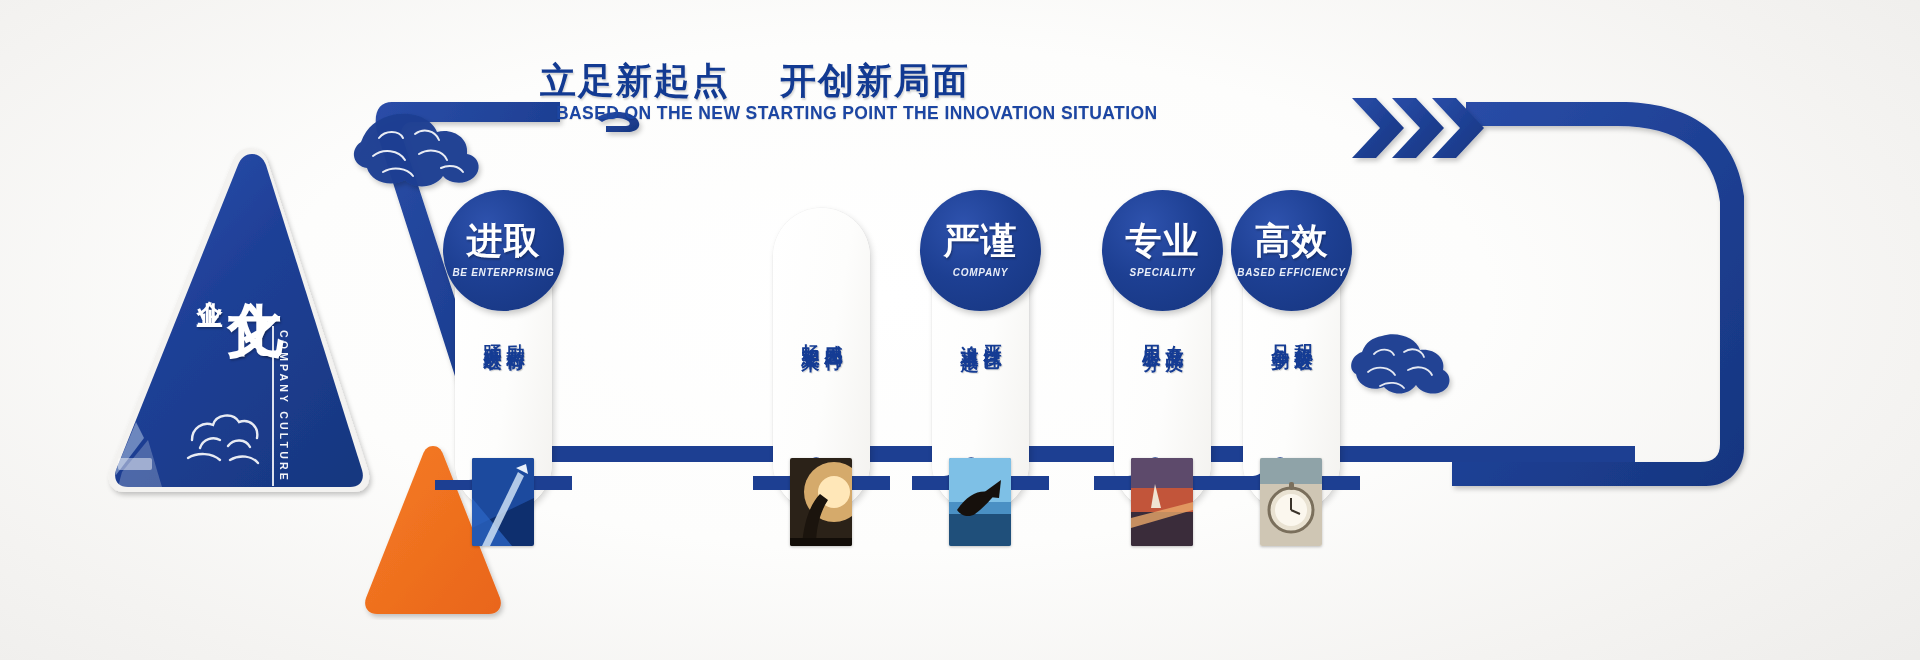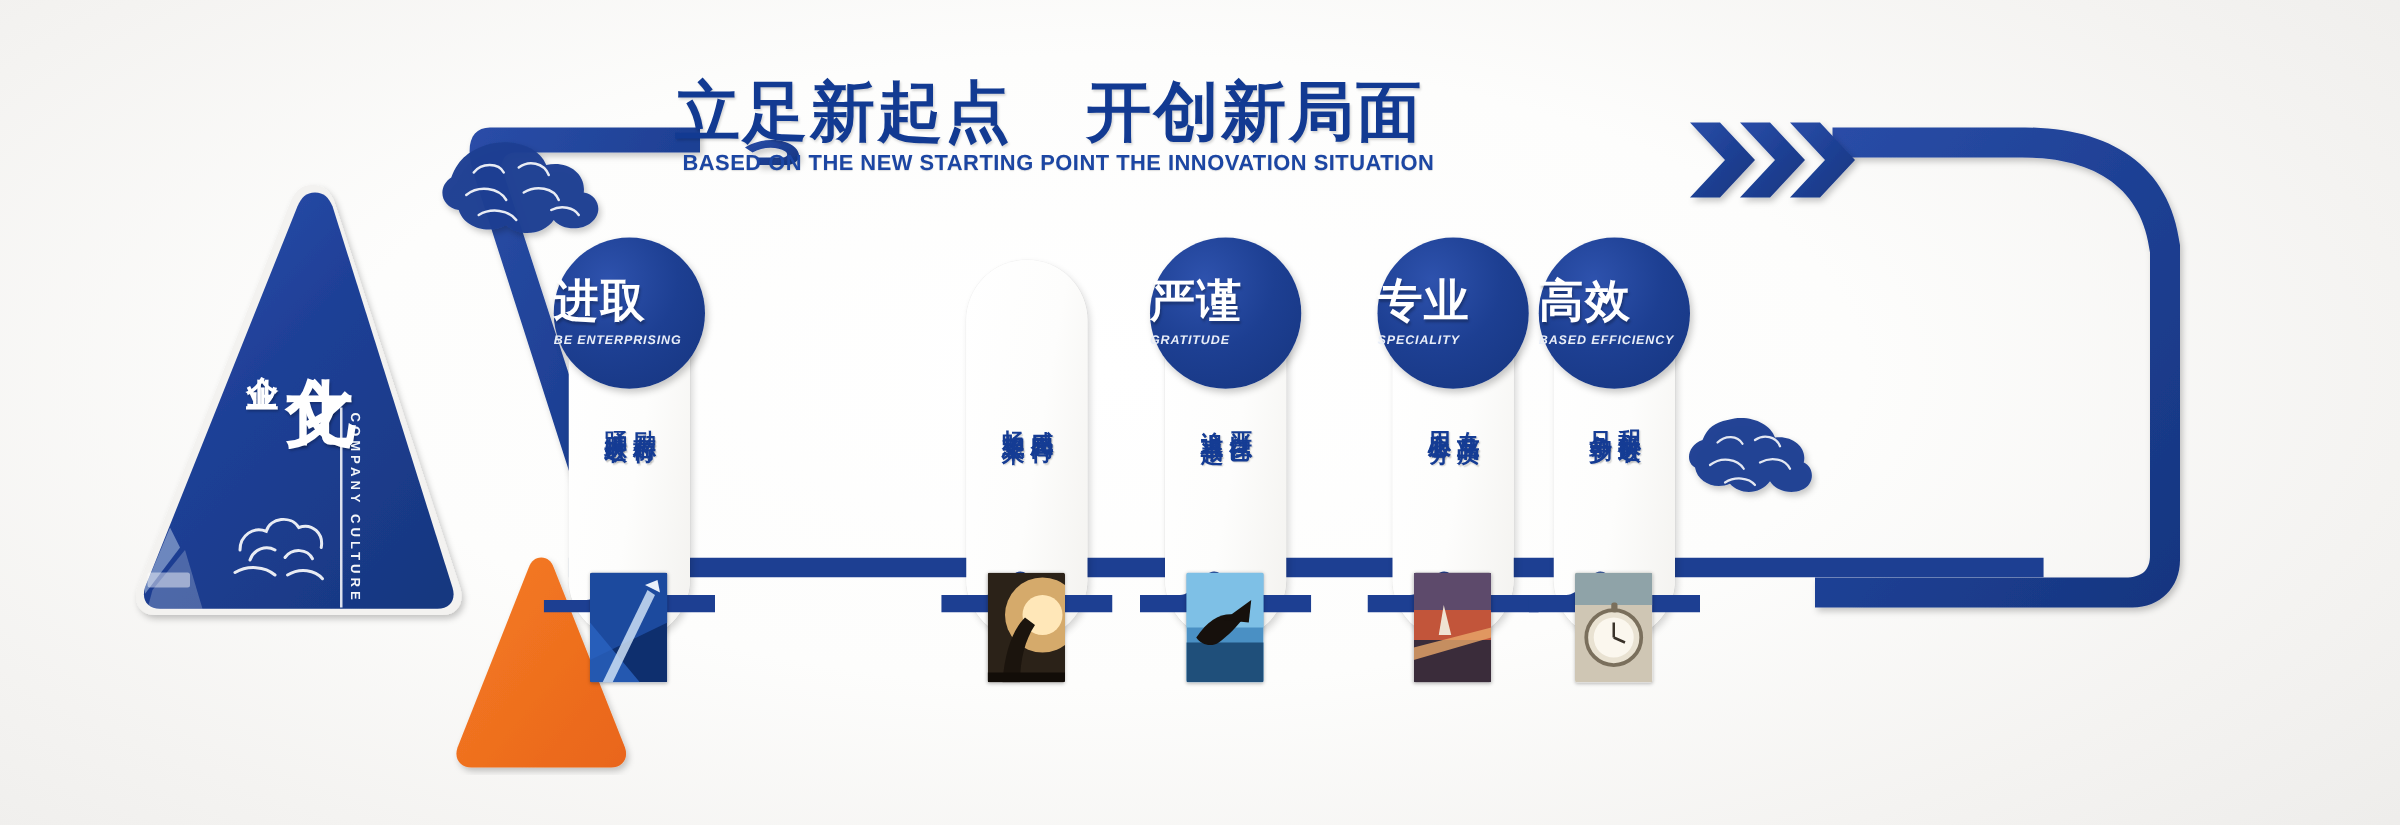--- a/index.html
+++ b/index.html
@@ -52,31 +52,31 @@
   }
   .tri-en-rule {
     position:absolute; left:172px; top:186px; width:1.5px; height:160px;
     background:rgba(255,255,255,.85);
   }
   .orange-tri { position:absolute; left:258px; top:300px; width:150px; height:180px; }
 
   
   .title-block { position:absolute; left:540px; top:62px; width:720px; }
   .title-cn {
-    color:#123a92; font-weight:bold; font-size:52px;
+    color:#123a92; font-weight:bold; font-size:36px;
     letter-spacing:2px; white-space:nowrap;
     font-family:"Liberation Sans", sans-serif;
     text-shadow:1px 2px 2px rgba(0,0,0,.16);
     line-height:1.08;
   }
   .title-cn .gap { display:inline-block; width:26px; }
   .title-en {
     color:#1c46a3; font-weight:bold; font-size:17.5px;
     letter-spacing:.4px; white-space:nowrap;
-    margin-top:2px; margin-left:6px;
+    margin-top:2px; margin-left:16px;
     text-shadow:0px 1px 1px rgba(0,0,0,.13);
   }
 
   
   .cloud-left { position:absolute; left:345px; top:108px; }
   .cloud-right{ position:absolute; left:1348px; top:330px; }
 
   
   .pills { position:absolute; left:455px; top:190px; width:1180px; height:330px; }
   .pill {
@@ -87,21 +87,21 @@
     background:linear-gradient(100deg,#ffffff 0%, #fdfdfc 55%, #f3f2ef 100%);
     border-radius:49px;
     box-shadow:2px 3px 6px rgba(0,0,0,.16), 0 0 0 .5px rgba(0,0,0,.04);
   }
   .pill-circle {
     position:absolute; left:-12px; top:0px; width:121px; height:121px;
     border-radius:50%;
     background:radial-gradient(circle at 36% 28%, #2e52ad 0%, #1d3f92 48%, #16357f 100%);
     box-shadow:2px 3px 6px rgba(0,0,0,.22);
     display:flex; flex-direction:column;
-    justify-content:center;
+    align-items:center; justify-content:center;
   }
   .pill-circle .cn {
     color:#fff; font-weight:bold; font-size:36px; letter-spacing:1px;
     line-height:1; text-shadow:1px 2px 2px rgba(0,0,0,.25);
     font-family:"Liberation Sans", sans-serif;
   }
   .pill-circle .en {
     color:#e9eef8; font-size:10px; font-weight:bold;
     letter-spacing:.7px; margin-top:8px; white-space:nowrap;font-style:italic;
   }
@@ -317,21 +317,21 @@
       </div>
     </div>
 
     <div class="pill" style="left:477px">
       <div class="pill-body"></div>
       <svg class="pill-mount" width="137" height="44" viewBox="0 0 137 44">
         <path d="M0,44 L0,30 L32,30 C42,30 48,16 56,12 C64,8 72,20 80,30 L137,30 L137,44 Z" fill="#1d3f92"></path>
       </svg>
       <div class="pill-circle">
         <div class="cn">严谨</div>
-        <div class="en">GRATITUDE</div>
+        <div class="en">COMPANY</div>
       </div>
       <div class="pill-vtext">
         <span>严以律己</span>
         <span>追求卓越</span>
       </div>
       <div class="pill-photo">
         <svg width="62" height="88" viewBox="0 0 62 88">
           <rect width="62" height="88" fill="#4a90c4"></rect>
           <rect y="0" width="62" height="44" fill="#7ec0e6"></rect>
           <rect y="56" width="62" height="32" fill="#1f4f7a"></rect>

